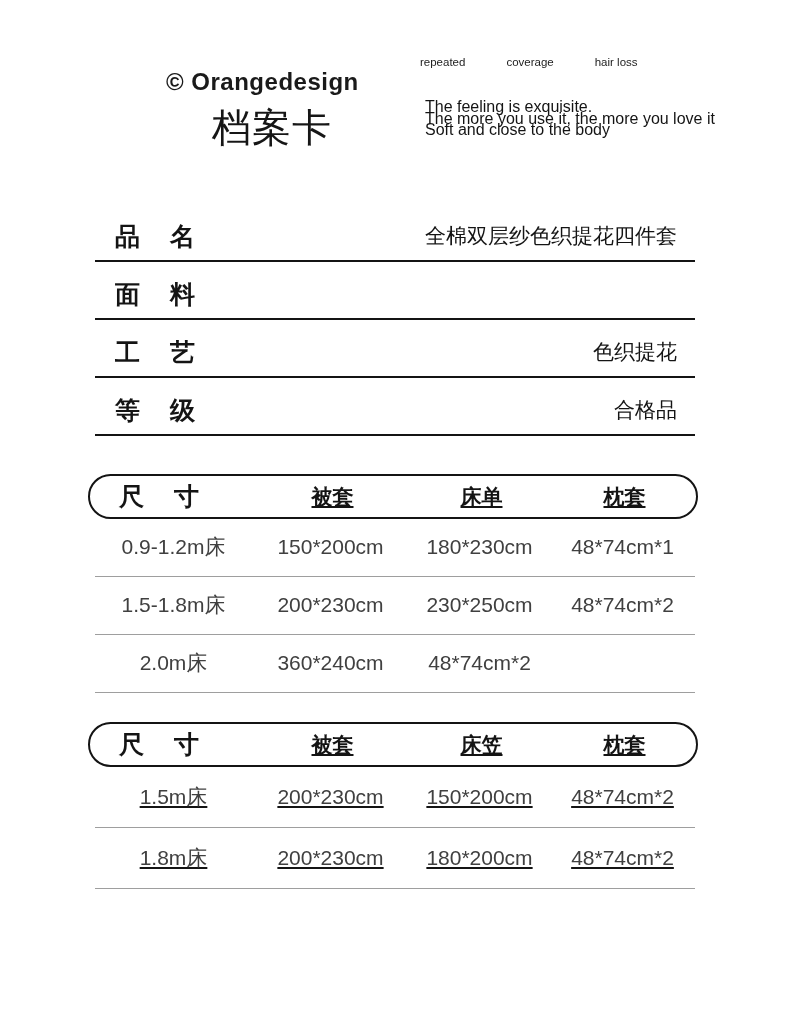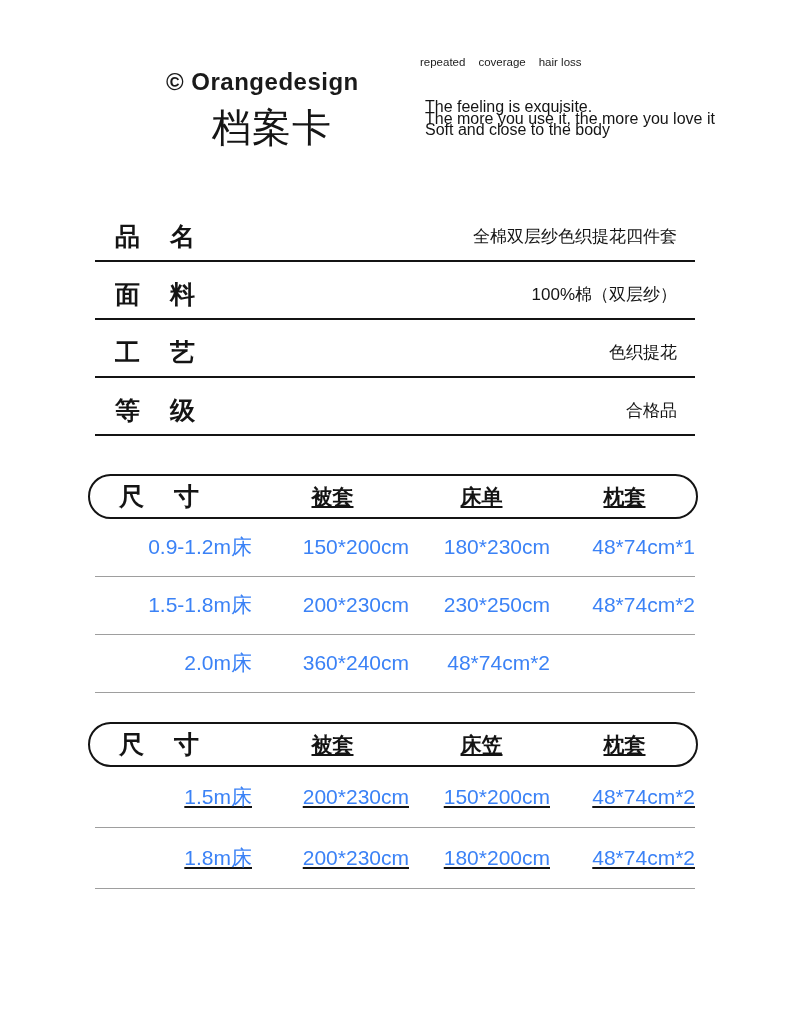--- a/index.html
+++ b/index.html
@@ -41,21 +41,21 @@
   }
 
   .header-right {
     position: absolute;
     left: 420px;
     top: 56px;
     width: 300px;
   }
   .keywords {
     display: flex;
-    gap: 13px;
+    gap: 41px;
     font-size: 11.5px;
     color: #1c1c1c;
   }
   .tagline {
     position: absolute;
     left: 5px;
     top: 45px;
     font-size: 16px;
     line-height: 11.5px;
     color: #141414;
@@ -79,21 +79,21 @@
   }
   .spec-label {
     display: inline-flex;
     justify-content: space-between;
     width: 80px;
     font-size: 25px;
     font-weight: bold;
     white-space: nowrap;
   }
   .spec-value {
-    font-size: 17px;
+    font-size: 21px;
     font-weight: 400;
     white-space: nowrap;
   }
 
   
   .size-grid {
     display: grid;
     grid-template-columns: 157px 157px 141px 145px;
     align-items: center;
   }
@@ -124,24 +124,24 @@
   }
   .table-rows {
     position: absolute;
     left: 95px;
     width: 600px;
   }
   .data-row {
     border-bottom: 1.5px solid #9e9e9e;
   }
   .data-row .cell {
-    text-align: right;
+    text-align: center;
     font-size: 21px;
     font-weight: 400;
-    color: #3b82f6;
+    color: #404040;
     white-space: nowrap;
   }
   #table1-header { top: 474px; }
   #table1-rows   { top: 518.5px; }
   #table1-rows .data-row { height: 58px; }
   #table2-header { top: 722px; }
   #table2-rows   { top: 767px; }
   #table2-rows .data-row { height: 61px; text-decoration: underline; }
 </style>
 </head>
@@ -173,21 +173,20 @@
           <span>品</span>
           <span>名</span>
         </span>
       <span class="spec-value">全棉双层纱色织提花四件套</span>
     </div>
     <div class="spec-row">
       <span class="spec-label">
           <span>面</span>
           <span>料</span>
         </span>
-      <span class="spec-value">100%棉（双层纱）</span>
     </div>
     <div class="spec-row">
       <span class="spec-label">
           <span>工</span>
           <span>艺</span>
         </span>
       <span class="spec-value">色织提花</span>
     </div>
     <div class="spec-row">
       <span class="spec-label">

